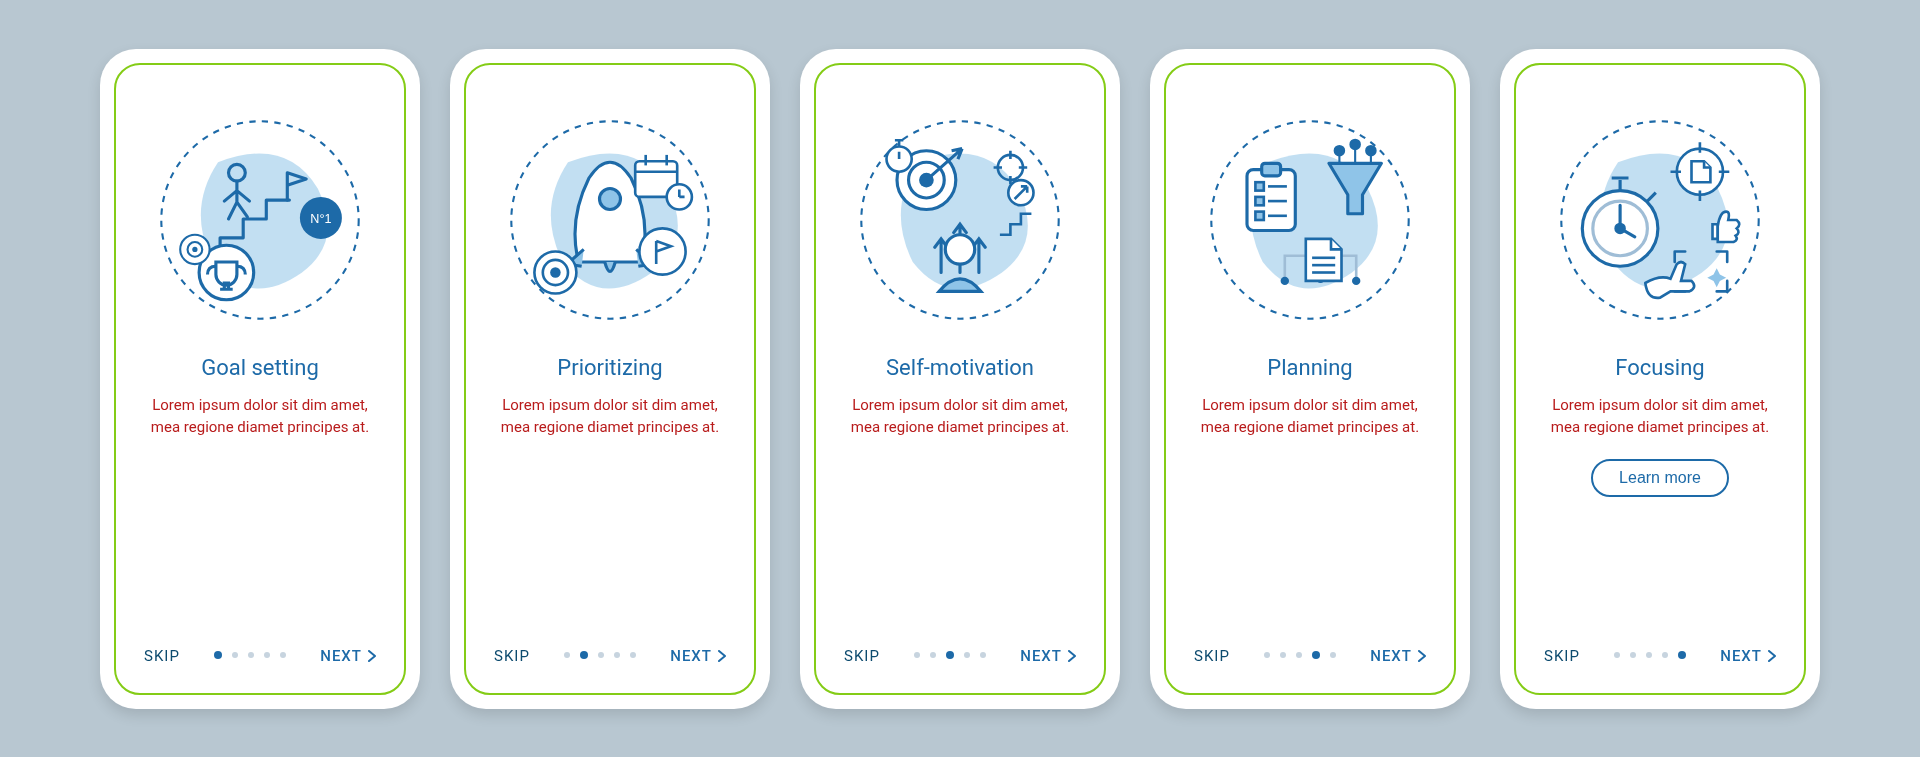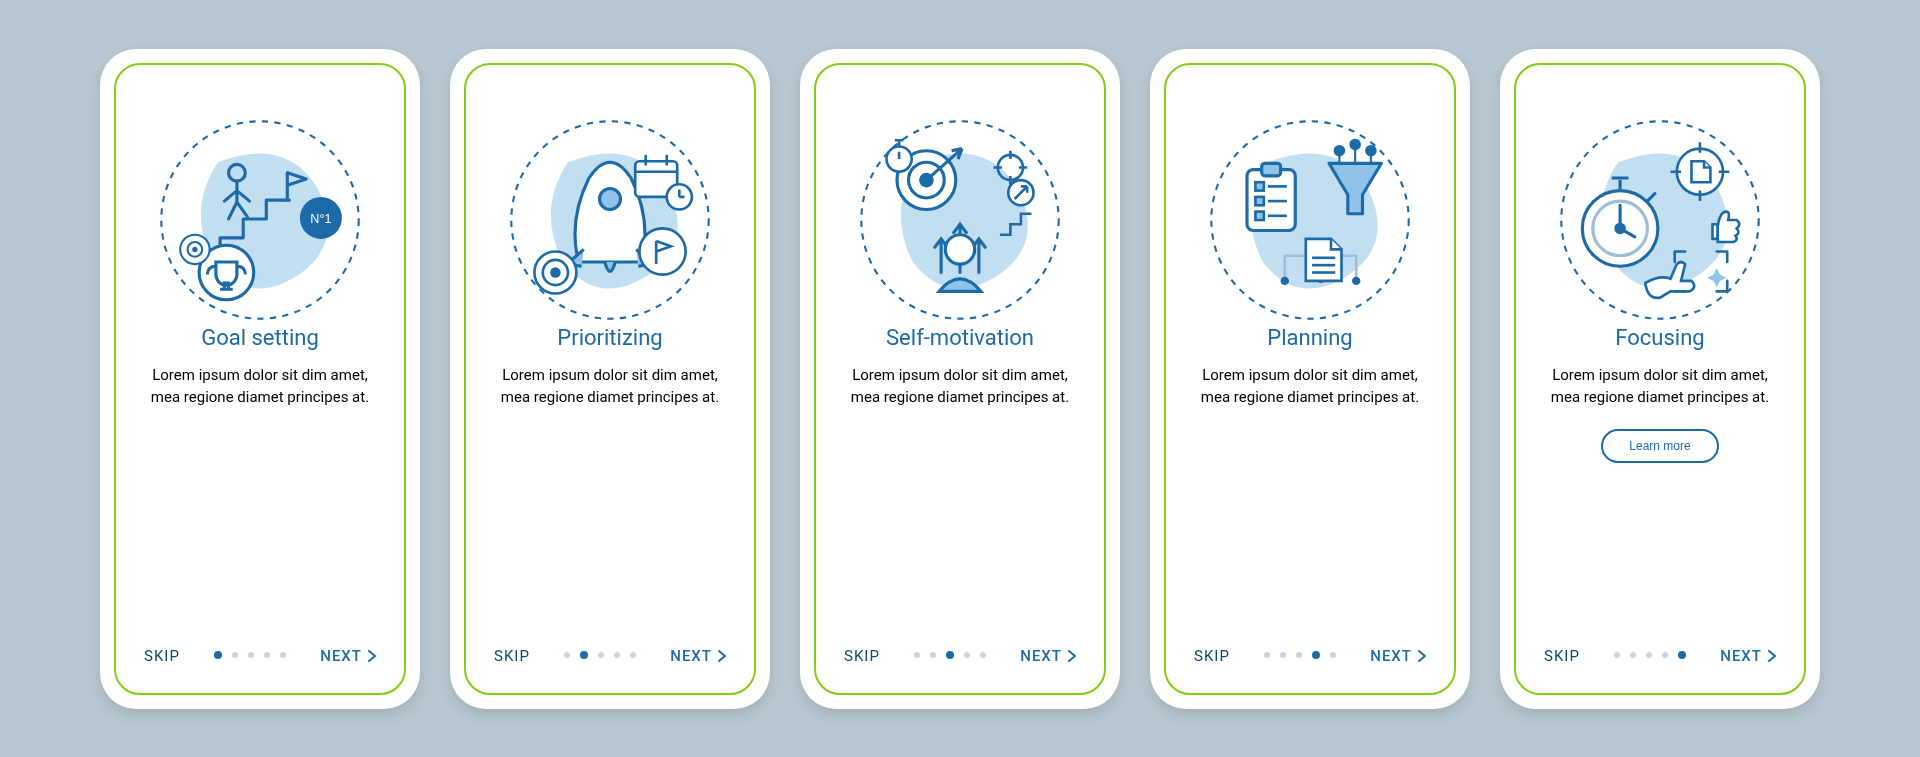--- a/index.html
+++ b/index.html
@@ -42,38 +42,39 @@
   .illustration {
     width: 210px;
     height: 210px;
     margin-top: 10px;
     flex-shrink: 0;
   }
   .title {
     color: #1d6aa8;
     font-size: 22px;
     font-weight: 400;
+    margin-top: 30px;
     text-align: center;
   }
   .desc {
-    color: #000000;
+    color: #b91c1c;
     font-size: 15px;
     line-height: 1.5;
     text-align: center;
     margin-top: 14px;
     max-width: 240px;
   }
   .learn-more {
     margin-top: 20px;
     border: 2px solid #1d6aa8;
     color: #1d6aa8;
     background: transparent;
     border-radius: 22px;
     padding: 8px 26px;
-    font-size: 12px;
+    font-size: 16px;
     cursor: pointer;
   }
   .footer {
     position: absolute;
     bottom: 28px;
     left: 28px;
     right: 28px;
     display: flex;
     align-items: center;
     justify-content: space-between;

